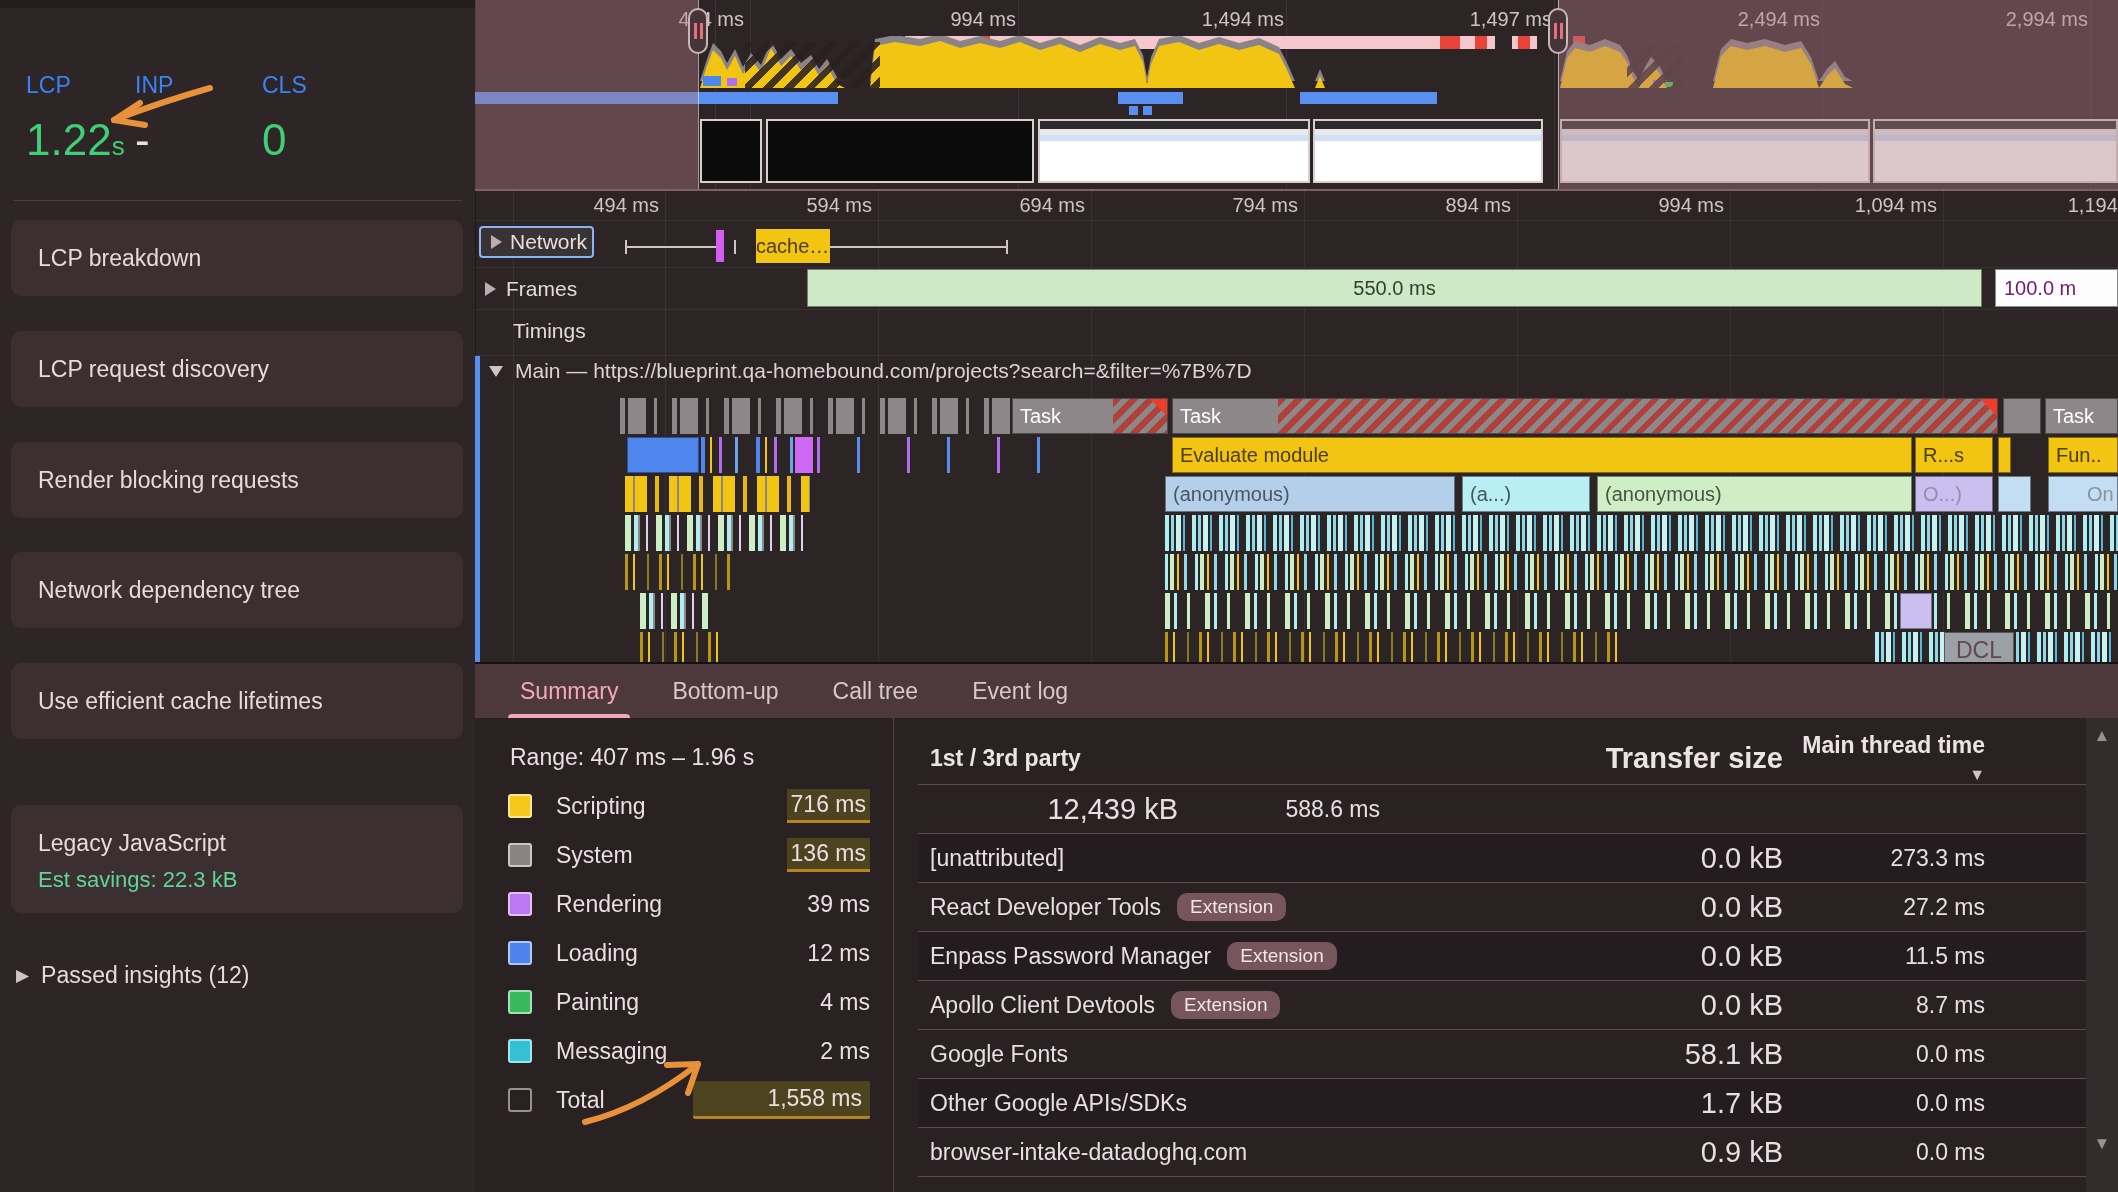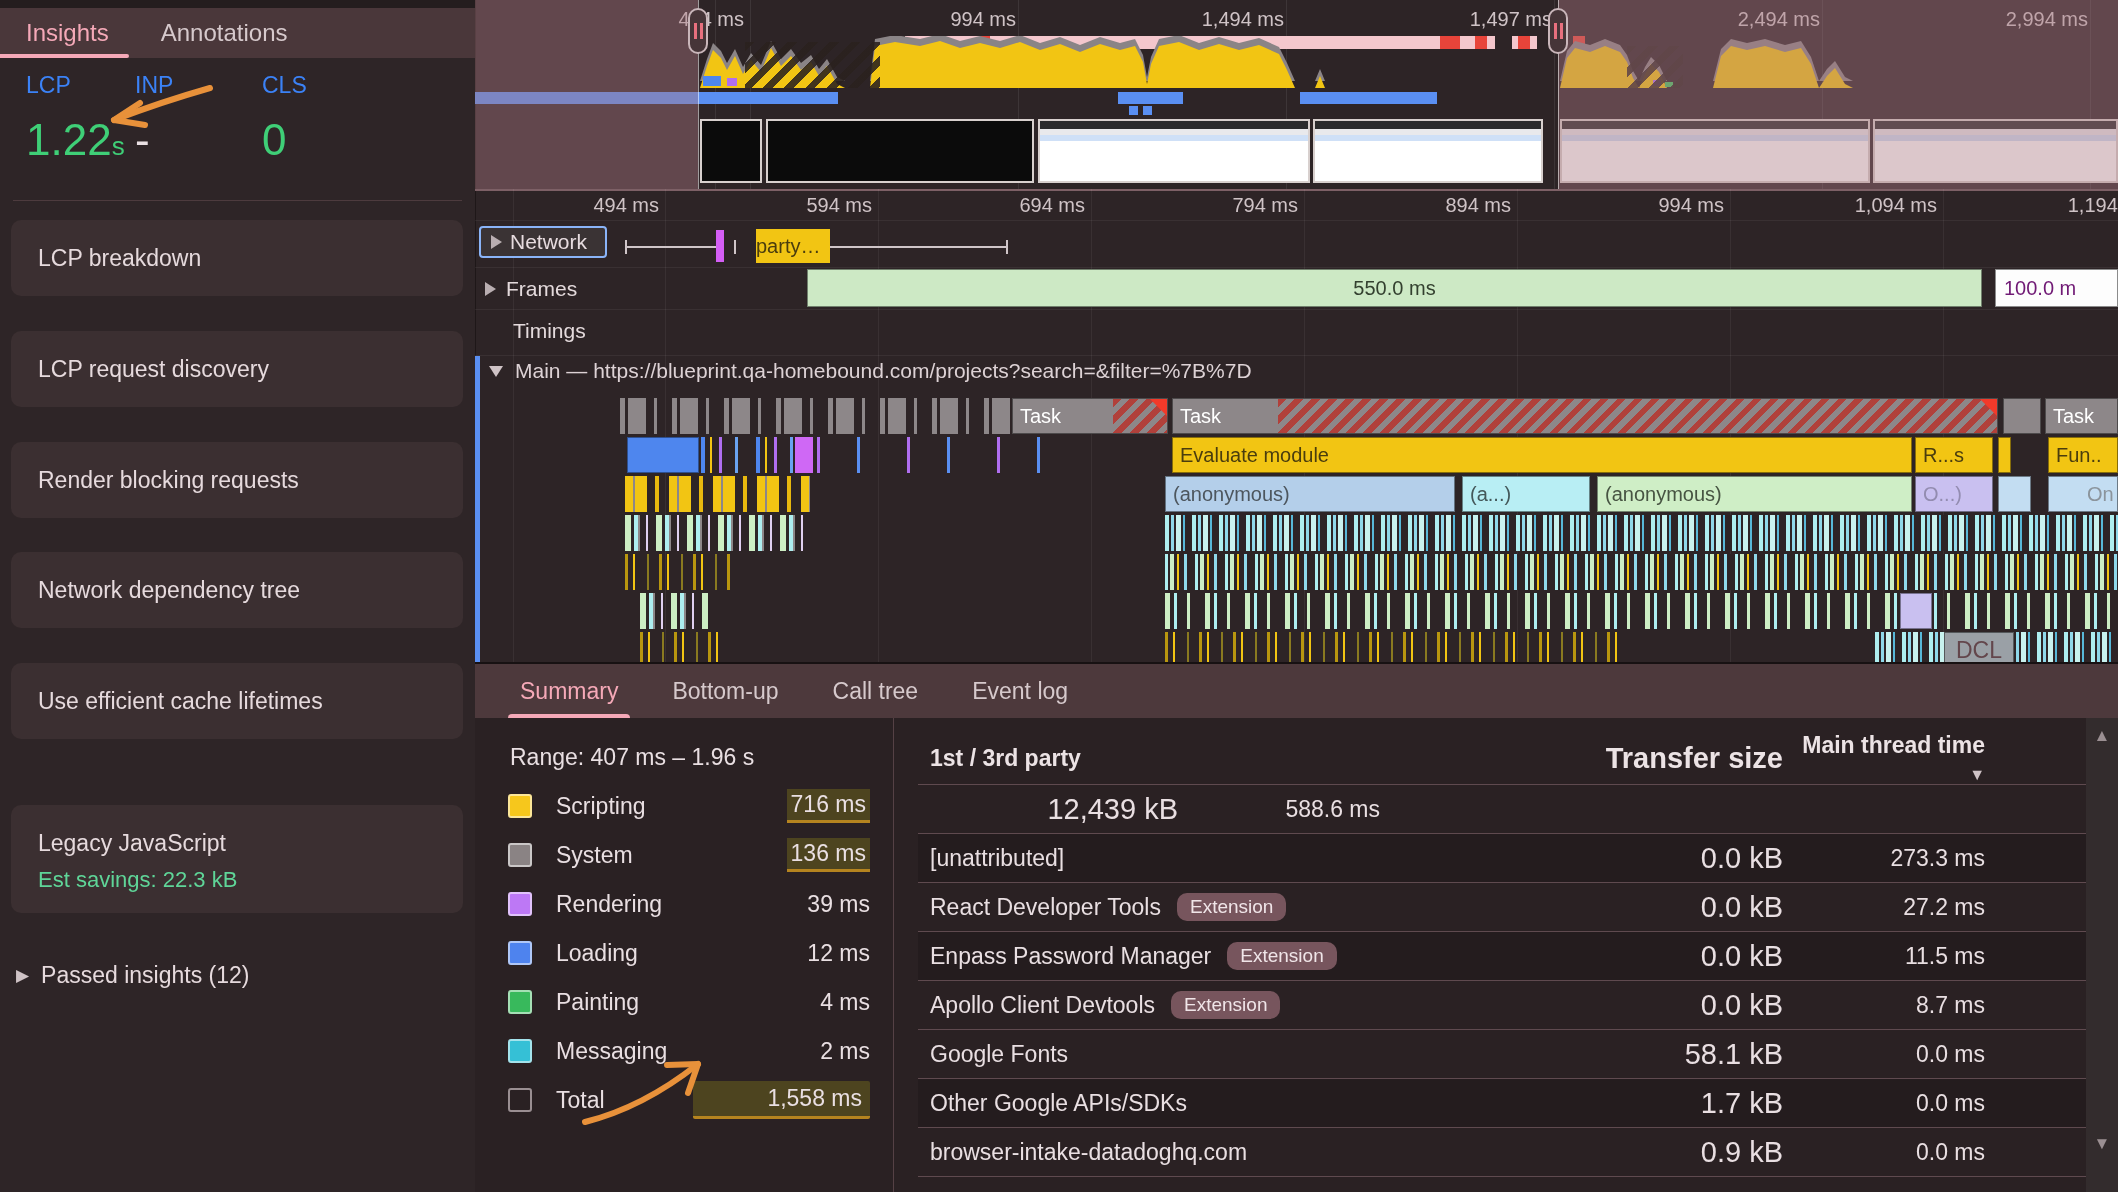--- a/index.html
+++ b/index.html
@@ -48,21 +48,21 @@
   .handle{position:absolute;top:8px;width:20px;height:46px;background:#463538;border:2px solid #c9b6ba;border-radius:10px;z-index:4;
           display:flex;align-items:center;justify-content:center;gap:3px;box-sizing:border-box;}
   .handle i{display:block;width:3px;height:16px;background:#e8707e;}
 
   
   #tracks{position:absolute;left:475px;top:189px;width:1643px;height:473px;overflow:hidden;
     background-image:repeating-linear-gradient(90deg,rgba(255,255,255,.055) 0 1px,transparent 1px 213px);
     background-position:190px 0;}
   .fr-label{position:absolute;top:5px;width:144px;text-align:right;font-size:20px;color:#cfc3c6;}
   .rowline{position:absolute;left:0;width:100%;height:1px;background:rgba(255,255,255,.06);}
-  #net-btn{position:absolute;left:4px;top:37px;height:32px;padding:0 18px 0 10px;background:#3a3334;border:2px solid #8ab4f8;border-radius:4px;
+  #net-btn{position:absolute;left:4px;top:37px;height:32px;padding:0 5px 0 10px;background:#3a3334;border:2px solid #8ab4f8;border-radius:4px;
            display:flex;align-items:center;gap:8px;font-size:21px;color:#e7dcdf;box-sizing:border-box;}
   .tri-r{width:0;height:0;border-left:11px solid #b9aeb1;border-top:7px solid transparent;border-bottom:7px solid transparent;}
   .tri-d{width:0;height:0;border-top:11px solid #cfc3c6;border-left:7px solid transparent;border-right:7px solid transparent;}
   .whisk{position:absolute;top:57px;height:2px;background:#cfc5c8;}
   .wtick{position:absolute;top:51px;width:2px;height:14px;background:#cfc5c8;}
   #net-purple{position:absolute;left:241px;top:41px;width:8px;height:32px;background:#d45ef5;}
   #net-chip{position:absolute;left:281px;top:40px;width:74px;height:34px;background:#f2c513;color:#4a3d0e;font-size:20px;
             line-height:34px;overflow:hidden;white-space:nowrap;}
   .trk-label{position:absolute;font-size:21px;color:#e4dadc;display:flex;align-items:center;gap:10px;}
   .fbar{position:absolute;height:38px;box-sizing:border-box;border:1px solid rgba(0,0,0,.45);font-size:20px;line-height:36px;
@@ -125,24 +125,20 @@
   #scrollbar .sb-dn{position:absolute;bottom:38px;left:0;width:100%;text-align:center;color:#9b8f92;font-size:17px;}
   .arrow-svg{position:absolute;overflow:visible;z-index:5;}
 </style>
 </head>
 <body>
 
 <div id="app">
 
   <aside id="sidebar">
     <div id="sb-topstrip"></div>
-    <div id="sb-tabs">
-        <div class="sb-tab sel">Insights</div>
-        <div class="sb-tab">Annotations</div>
-      </div>
     <div id="metrics">
         <div class="metric" style="left: 26px;">
           <div class="m-label">LCP</div>
           <div class="m-value v-green">1.22<span class="m-unit">s</span></div>
         </div>
         <div class="metric" style="left: 135px;">
           <div class="m-label">INP</div>
           <div class="m-value v-plain">-</div>
         </div>
         <div class="metric" style="left: 262px;">
@@ -253,21 +249,21 @@
       </div>
     <div class="rowline" style="top:31px;"></div>
     <div class="rowline" style="top:78px;"></div>
     <div class="rowline" style="top:120px;"></div>
     <div class="rowline" style="top:166px;"></div>
 
     <div class="wtick" style="left:150px;"></div>
     <div class="whisk" style="left:150px;width:91px;"></div>
     <div id="net-purple"></div>
     <div class="wtick" style="left:259px;"></div>
-    <div id="net-chip">party…</div>
+    <div id="net-chip">cache…</div>
     <div class="whisk" style="left:355px;width:178px;"></div>
     <div class="wtick" style="left:531px;"></div>
     <div id="net-btn">
       <span class="tri-r"></span>
       <span>Network</span>
     </div>
 
     <div class="trk-label" style="left:10px;top:88px;">
       <span class="tri-r"></span>
       <span>Frames</span>

